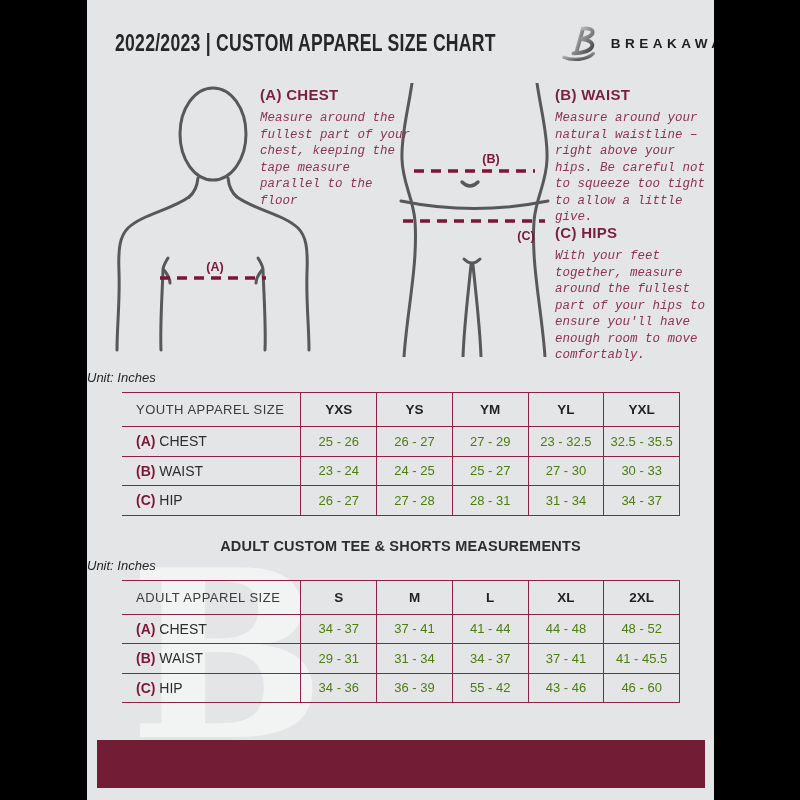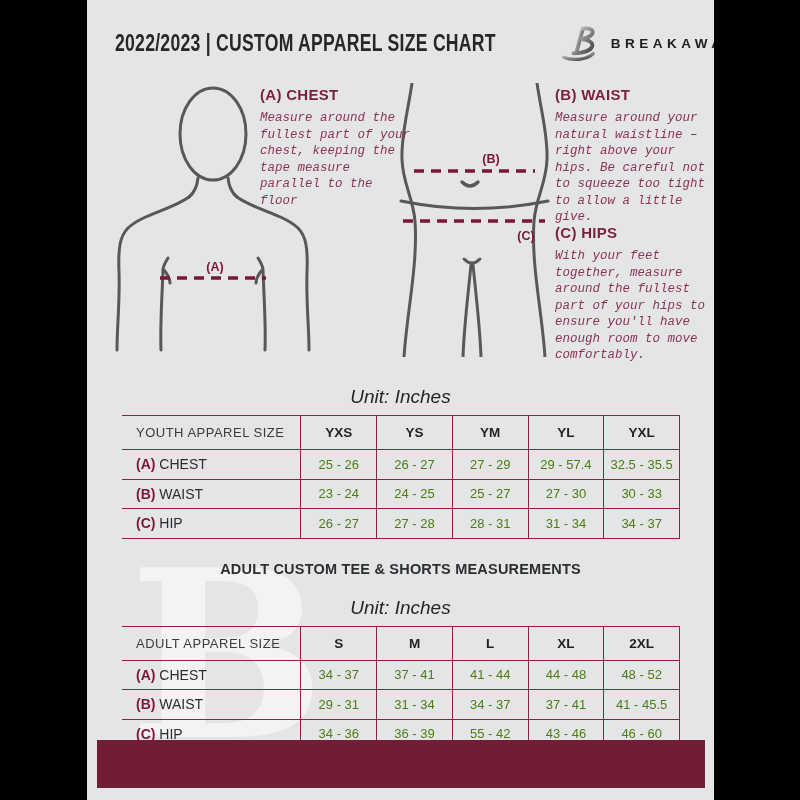--- a/index.html
+++ b/index.html
@@ -57,21 +57,21 @@
   }
   svg .outline{fill:none;stroke:var(--figure,#58585a);stroke-width:3;stroke-linecap:round;}
   svg .dashline{stroke:var(--accent_dark,#7d1634);stroke-width:3.4;stroke-dasharray:10 7;}
   
   .tables{position:absolute;top:366px;left:0;right:0;z-index:1;}
   .sec-title{
     margin:0;text-align:center;font-size:14.5px;font-weight:700;
     color:#2c2e30;letter-spacing:.2px;
   }
   .unit{
-    margin-top:20px;text-align:center;font-size:19px;font-style:italic;color:#242526;
+    margin-top:4px;font-size:13px;font-style:italic;color:#242526;
   }
   table.size-table{
     width:558px;margin:7px 0 0 35px;border-collapse:collapse;table-layout:fixed;
   }
   .size-table th,.size-table td{padding:0;}
   .size-table th{
     height:33px;font-size:13.5px;font-weight:700;color:#1f2122;text-align:center;
     border-top:1.5px solid var(--accent,#8e2444);
     border-bottom:1.5px solid var(--accent,#8e2444);
     margin-top:32px;
@@ -188,21 +188,21 @@
               <th>YL</th>
               <th>YXL</th>
             </tr>
           </thead>
           <tbody>
             <tr>
               <td class="lbl"><span class="pfx">(A)</span><span> CHEST</span></td>
               <td>25 - 26</td>
               <td>26 - 27</td>
               <td>27 - 29</td>
-              <td>29 - 57.4</td>
+              <td>23 - 32.5</td>
               <td>32.5 - 35.5</td>
             </tr>
             <tr>
               <td class="lbl"><span class="pfx">(B)</span><span> WAIST</span></td>
               <td>23 - 24</td>
               <td>24 - 25</td>
               <td>25 - 27</td>
               <td>27 - 30</td>
               <td>30 - 33</td>
             </tr>

